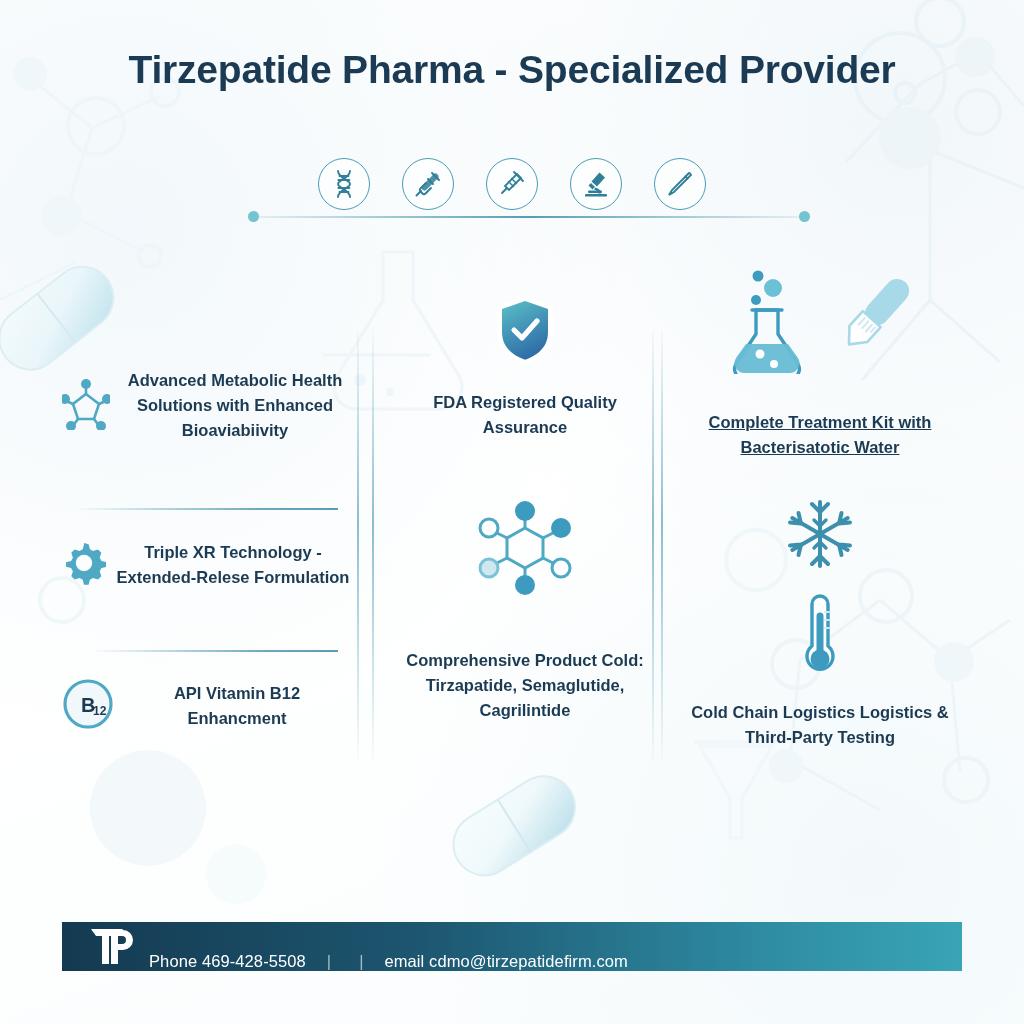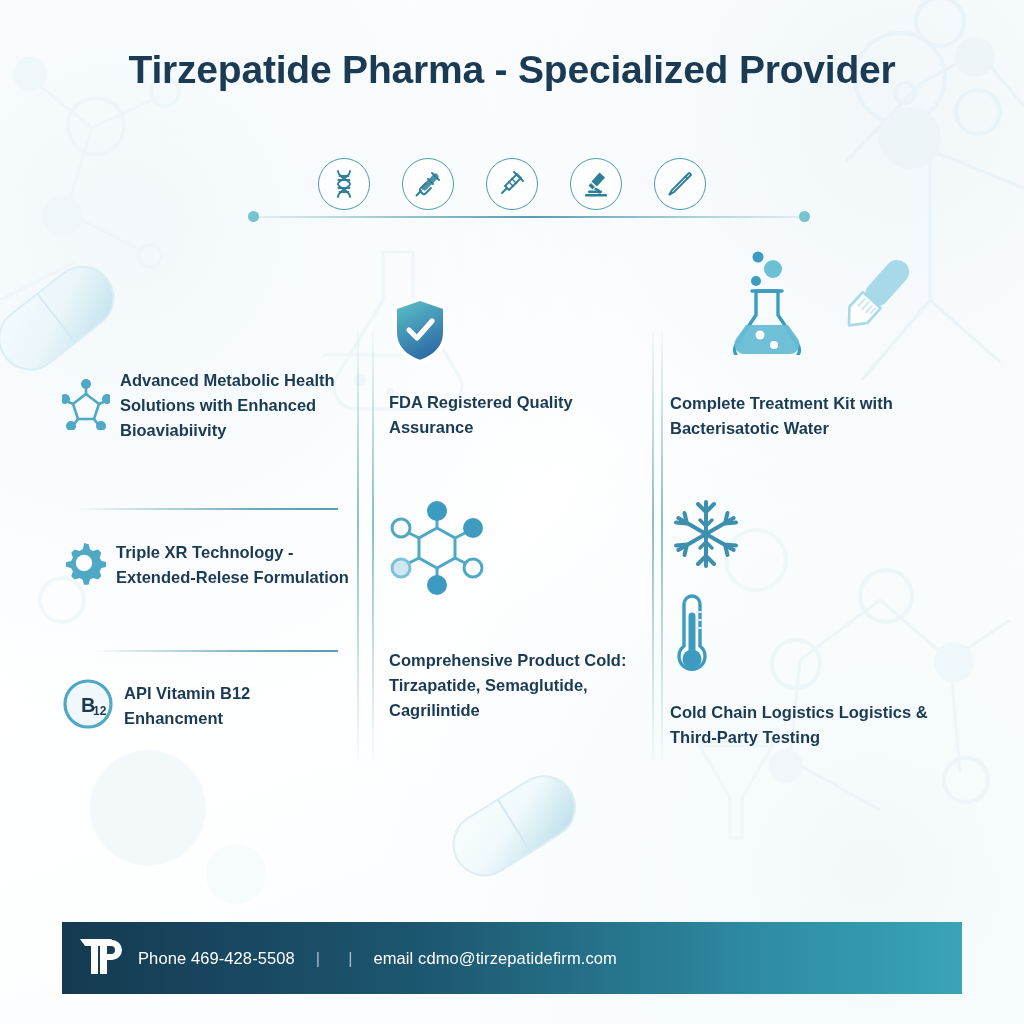--- a/index.html
+++ b/index.html
@@ -102,21 +102,21 @@
       rgba(150,205,218,0.05) 100%);
   }
   .v-div.d1 { left: 357px; }
   .v-div.d2 { left: 372px; }
   .v-div.d3 { left: 652px; }
   .v-div.d4 { left: 661px; }
 
   
   .col {
     position: absolute;
-    text-align: left;
+    text-align: center;
     color: #1b3a53;
   }
   .col-left   { left: 62px;  width: 288px; }
   .col-center { left: 389px; width: 272px; }
   .col-right  { left: 670px; width: 300px; }
 
   .item-text {
     font-size: 16.5px;
     font-weight: bold;
     line-height: 25px;
@@ -139,25 +139,25 @@
       rgba(60,140,165,0.75) 70%,
       rgba(60,140,165,0.85) 100%);
   }
 
   
   .footer {
     position: absolute;
     left: 62px;
     top: 922px;
     width: 900px;
-    height: 72px;
+    height: 49px;
     background: linear-gradient(90deg, #143a51 0%, #1d5670 40%, #2e8ca3 78%, #3aa4b6 100%);
     display: flex;
-    align-items: center;
-    padding-left: 16px;
+    align-items: flex-end;
+    padding-left: 27px;
     gap: 14px;
   }
   .footer-text {
     font-size: 16.5px;
     color: #ffffff;
     letter-spacing: 0.1px;
     white-space: nowrap;
   }
   .sep-pipe {
     color: rgba(255,255,255,0.6);
@@ -395,21 +395,21 @@
         <circle cx="48" cy="85" r="10" fill="#3d9bc0" stroke="none"></circle>
         <circle cx="84" cy="28" r="10" fill="#3d9bc0" stroke="none"></circle>
         <circle cx="84" cy="68" r="9" fill="#ffffff" stroke="#4fa8c4" stroke-width="3"></circle>
         <circle cx="12" cy="28" r="9" fill="#ffffff" stroke="#4fa8c4" stroke-width="3"></circle>
         <circle cx="12" cy="68" r="9" fill="#cfe7f0" stroke="#7cc2d6" stroke-width="3"></circle>
       </svg>
     </div>
     <div class="item-text" style="margin-top:48px;">Comprehensive Product Cold: Tirzapatide, Semaglutide, Cagrilintide</div>
   </div>
 
-  <div class="col col-right" style="top:247px;">
+  <div class="col col-right" style="top:266px;text-decoration:underline;">
     <div style="display:flex; align-items:flex-start; justify-content:center; gap:32px; height:110px;">
       <span>
         <svg width="78" height="108" viewBox="0 0 78 108" fill="none" stroke="#3d9bc0" stroke-width="3.4" stroke-linejoin="round">
           <circle cx="30" cy="10" r="5.5" fill="#3d9bc0" stroke="none"></circle>
           <circle cx="45" cy="22" r="9" fill="#6cc0d6" stroke="none"></circle>
           <circle cx="28" cy="34" r="5" fill="#3d9bc0" stroke="none"></circle>
           <path d="M28 44 h22 v24 l20 30 a10 10 0 0 1 -9 15 H17 a10 10 0 0 1 -9 -15 l20 -30 z"></path>
           <path d="M18 78 h42 l10 14 a10 10 0 0 1 -9 15 H17 a10 10 0 0 1 -9 -15 z" fill="#67bcd5" stroke="none" opacity="0.95"></path>
           <circle cx="32" cy="88" r="4.5" fill="#ffffff" stroke="none"></circle>
           <circle cx="46" cy="98" r="4" fill="#ffffff" stroke="none"></circle>

